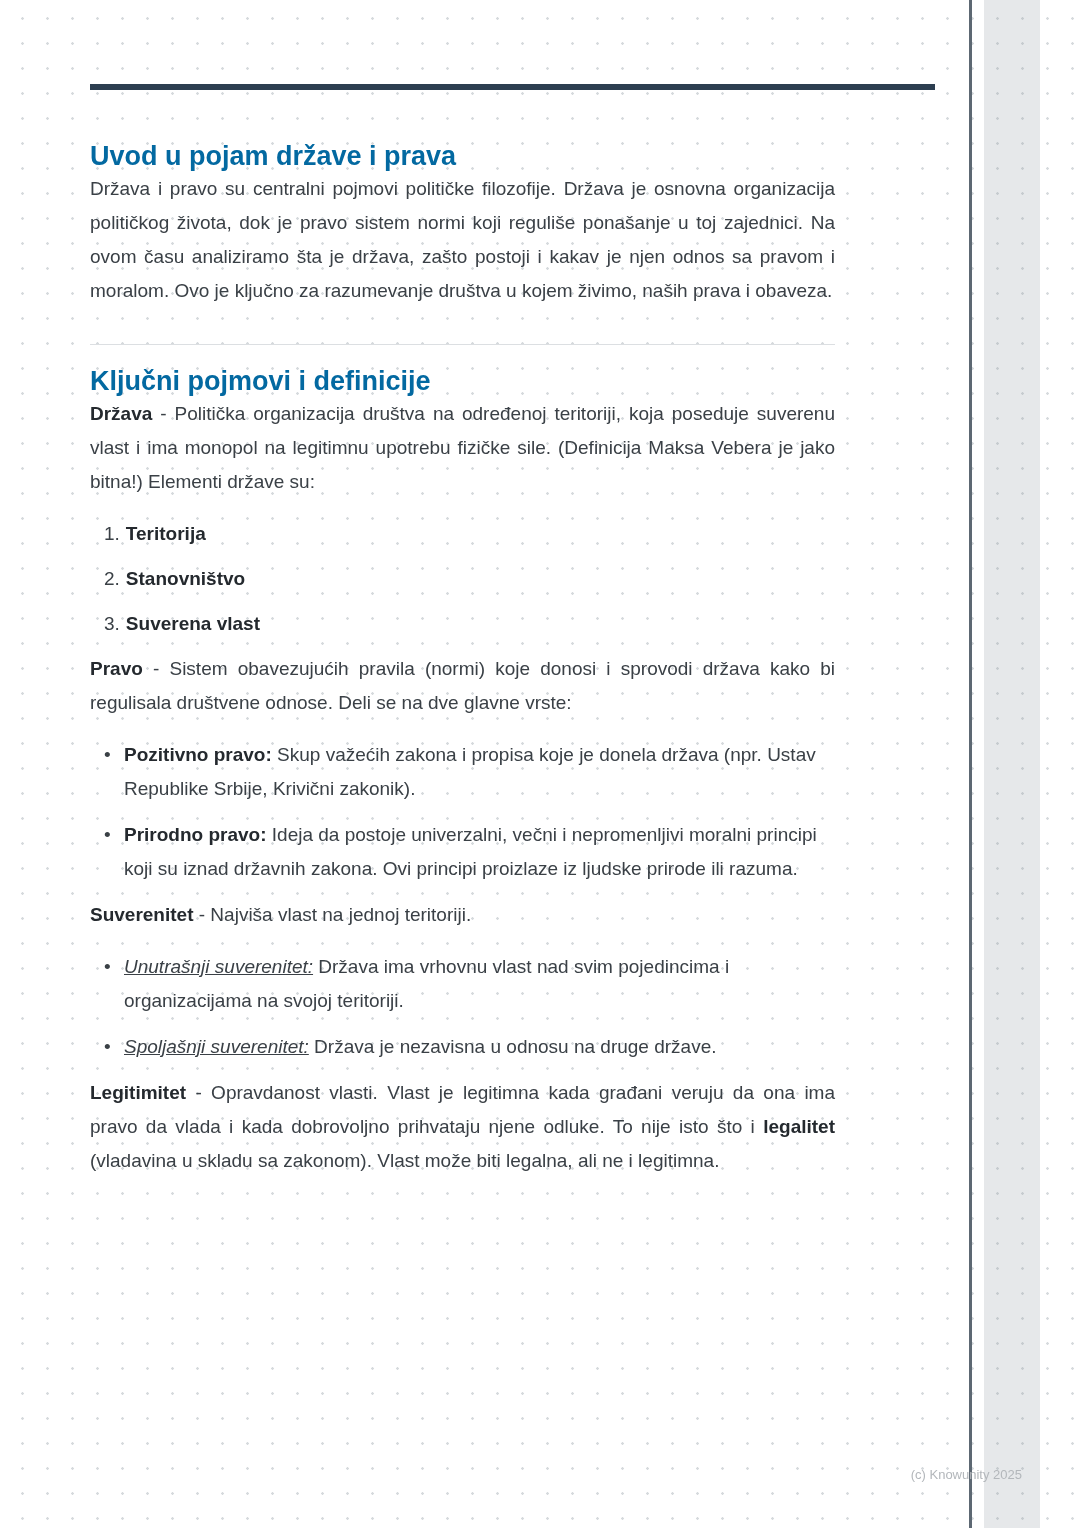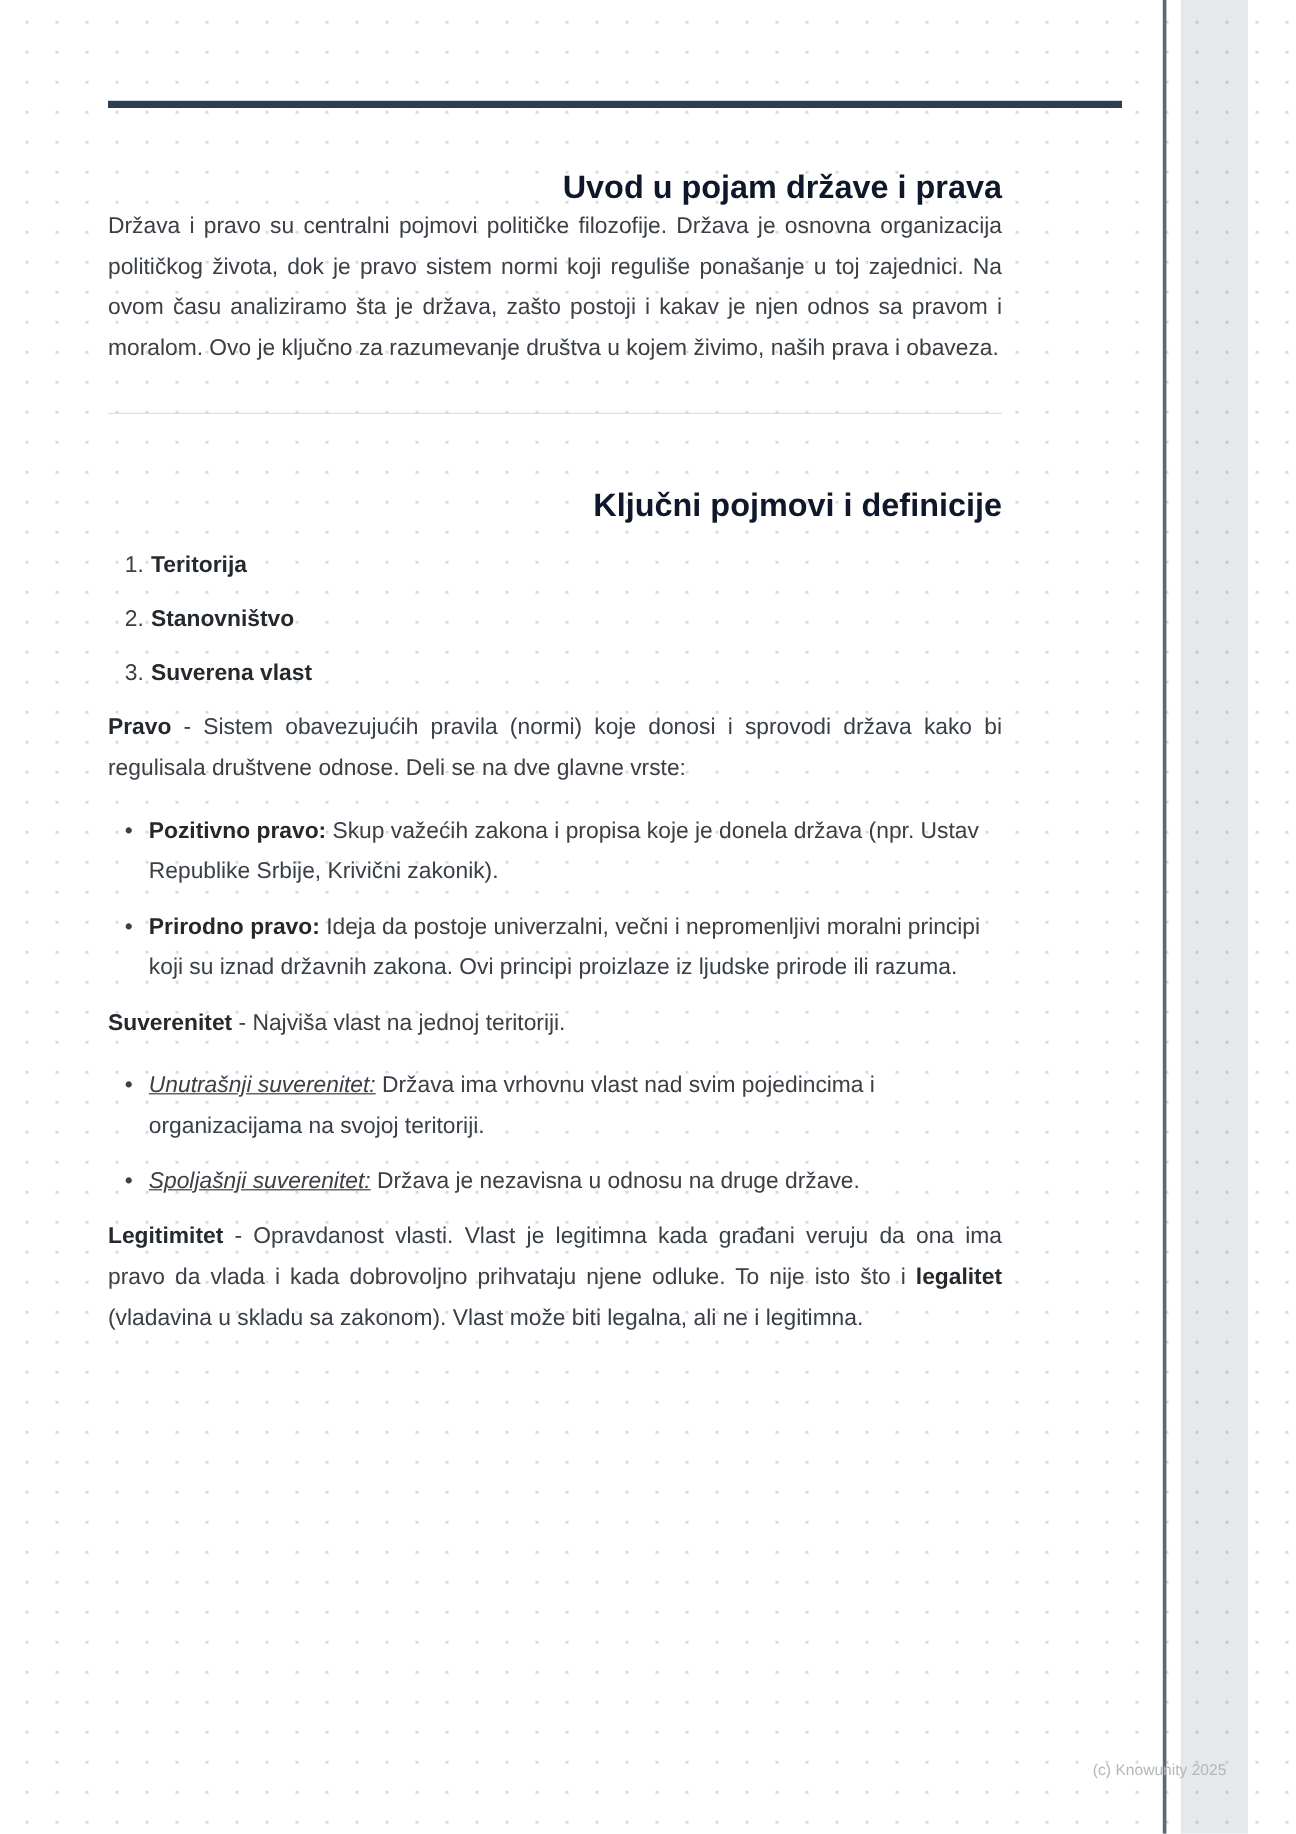--- a/index.html
+++ b/index.html
@@ -34,25 +34,24 @@
     width: 845px;
     height: 6px;
     background: #2c3e50;
     margin-top: 20px;
   }
   h2 {
     margin: 0;
     font-size: 27px;
     line-height: 32px;
     font-weight: 700;
-    color: #0f172a;
-    text-align: right;
+    color: #0369a1;
   }
   .h2-intro { margin-top: 50px; }
-  .h2-key { margin-top: 60px; }
+  .h2-key { margin-top: 20px; }
   p.body {
     margin: 0;
     font-size: 19px;
     line-height: 34px;
     text-align: justify;
     color: #3a4046;
   }
   .p-intro { margin-top: 18px; }
   .p-term { margin-top: 20px; }
   .p-term2 { margin-top: 22px; }
@@ -133,20 +132,21 @@
   <section>
     <h2 class="h2-intro">Uvod u pojam države i prava</h2>
     <p class="body p-intro">Država i pravo su centralni pojmovi političke filozofije. Država je osnovna organizacija političkog života, dok je pravo sistem normi koji reguliše ponašanje u toj zajednici. Na ovom času analiziramo šta je država, zašto postoji i kakav je njen odnos sa pravom i moralom. Ovo je ključno za razumevanje društva u kojem živimo, naših prava i obaveza.</p>
   </section>
 
   <hr class="divider">
 
   <section>
     <h2 class="h2-key">Ključni pojmovi i definicije</h2>
 
+    <p class="body p-term"><span class="b">Država</span><span> - Politička organizacija društva na određenoj teritoriji, koja poseduje suverenu vlast i ima monopol na legitimnu upotrebu fizičke sile. (Definicija Maksa Vebera je jako bitna!) Elementi države su:</span></p>
 
     <ol class="plain">
       <li>
         <span class="num">1.</span>
         <span class="li-label">Teritorija</span>
       </li>
       <li>
         <span class="num">2.</span>
         <span class="li-label">Stanovništvo</span>
       </li>

